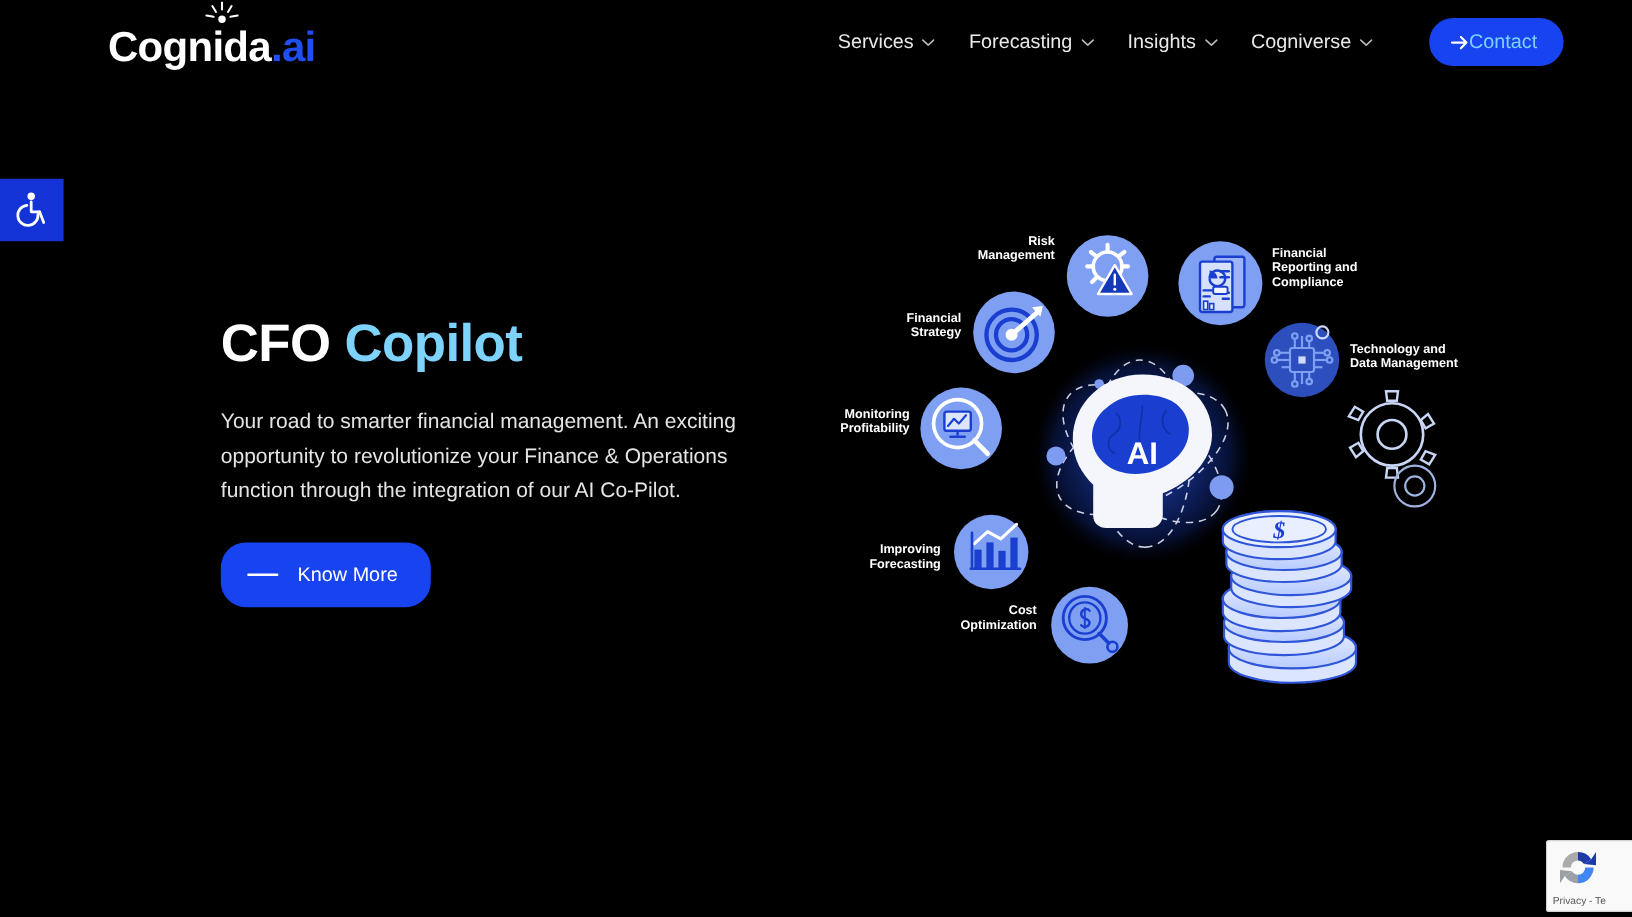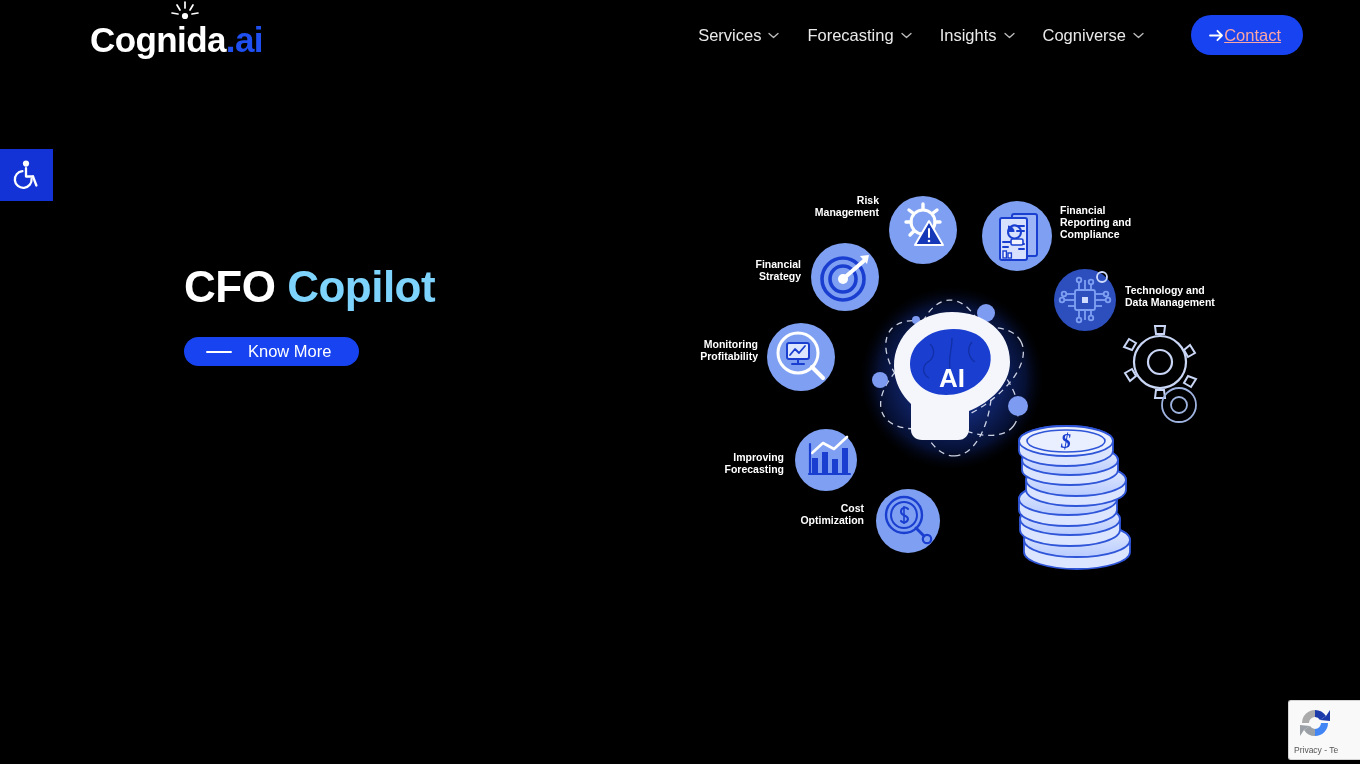--- a/index.html
+++ b/index.html
@@ -38,21 +38,21 @@
     color: #e9e9ea; font-size: 16.5px; cursor: pointer;
     white-space: nowrap;
   }
   .chev { width: 11px; height: 7px; display: block; opacity: .85; }
 
   .contact-btn {
     position: absolute; right: 57px; top: 15px;
     height: 40px; padding: 0 22px 0 18px;
     background: #1743f0; border-radius: 22px;
     display: flex; align-items: center; 
-    color: #fca5a5; font-size: 16.5px; cursor: pointer; border: none; text-decoration: underline;
+    color: #7dd3fc; font-size: 16.5px; cursor: pointer; border: none;
   }
   .arrow-ico { width: 15px; height: 13px; display: block; }
 
   
   .a11y {
     position: absolute; left: 0; top: 149px;
     width: 53px; height: 52px; background: #1433d6;
     display: flex; align-items: center; justify-content: center;
     cursor: pointer; z-index: 50;
   }
@@ -63,21 +63,21 @@
     font-size: 44px; font-weight: 700; letter-spacing: -0.5px;
     line-height: 1.12; color: #ffffff; margin-bottom: 26px;
   }
   .hero-title .accent { color: #7dd3fc; }
   .hero-para {
     font-size: 17.5px; line-height: 1.62; color: #e4e4e6;
     width: 452px; margin-bottom: 30px;
   }
   .know-btn {
     display: inline-flex; align-items: center; gap: 16px;
-    height: 29px; padding: 0 28px 0 22px;
+    height: 54px; padding: 0 28px 0 22px;
     background: #1743f0; border-radius: 21px; border: none;
     color: #fff; font-size: 16.5px; cursor: pointer;
   }
   .dash { display: block; width: 26px; height: 2px; background: #fff; border-radius: 2px; }
 
   
   .illus { position: absolute; left: 690px; top: 160px; width: 540px; height: 420px; }
   .illus svg { display: block; }
 
   
@@ -159,20 +159,21 @@
       <path d="M21 17.5 L24.4 26.5" fill="none" stroke="#fff" stroke-width="2.3" stroke-linecap="round"></path>
       <path d="M19.6 19.6 A8.4 8.4 0 1 1 10.4 12.1" fill="none" stroke="#fff" stroke-width="2.3" stroke-linecap="round"></path>
     </svg>
   </div>
 
   <div class="hero-text">
     <h1 class="hero-title">
       <span>CFO</span>
       <span class="accent">Copilot</span>
     </h1>
+    <p class="hero-para">Your road to smarter financial management. An exciting opportunity to revolutionize your Finance &amp; Operations function through the integration of our AI Co-Pilot.</p>
     <button class="know-btn">
       <span class="dash"></span>
       <span>Know More</span>
     </button>
   </div>
 
   <div class="illus">
     <svg width="540" height="420" viewBox="0 0 540 420">
       <defs>
         <radialGradient id="glow" cx="50%" cy="50%" r="50%">

